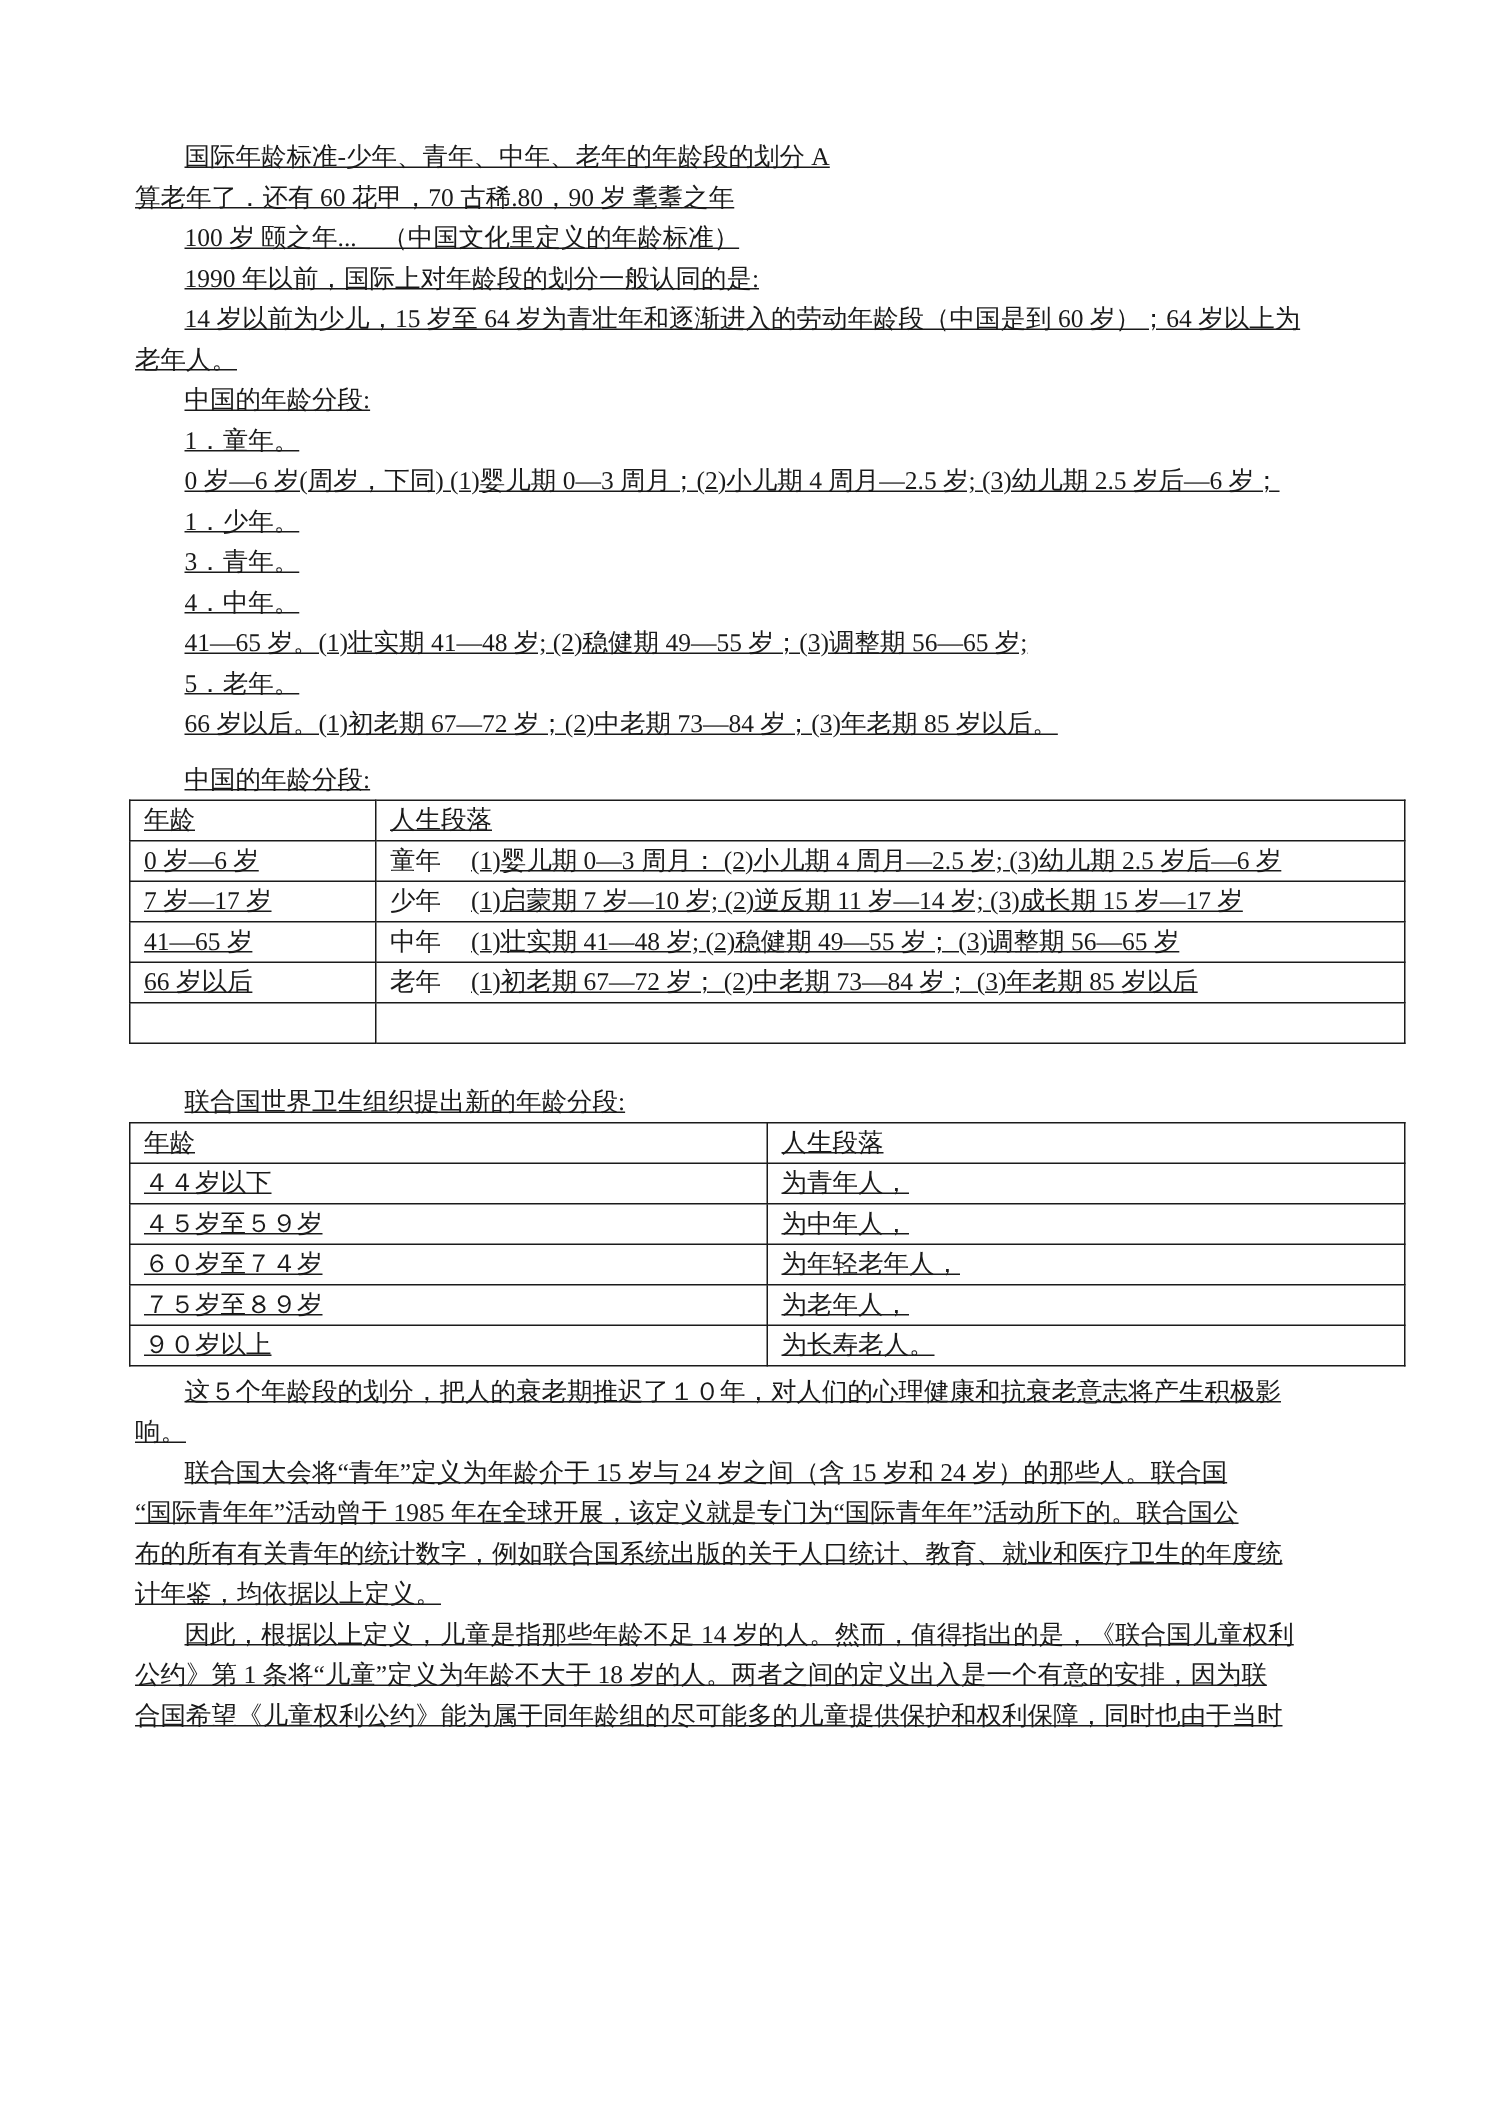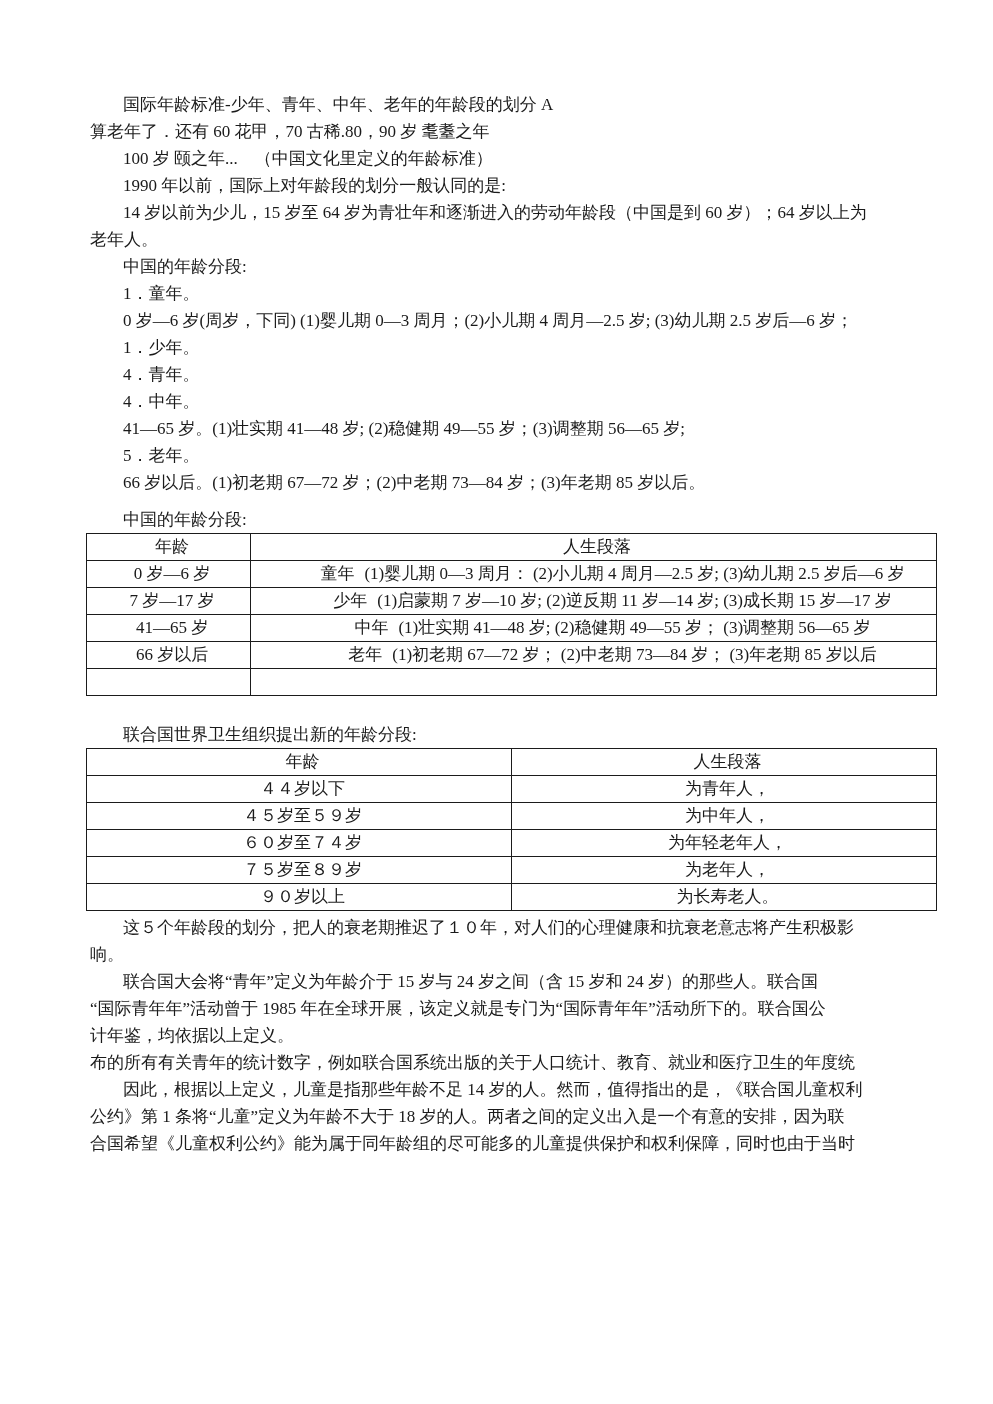--- a/index.html
+++ b/index.html
@@ -8,69 +8,69 @@
     height: 1404px;
     background: #ffffff;
     color: #1a1a1a;
     font-family: "Liberation Serif", "DejaVu Serif", serif;
     overflow: hidden;
   }
   .page {
     padding: 91px 68px 0 90px;
     box-sizing: border-box;
     width: 862px;
+    text-decoration: underline;
   }
   .line {
     height: 27px;
     line-height: 27px;
     font-size: 17px;
     white-space: pre;
   }
   .indent { text-indent: 33px; }
   .caption1 { margin-top: 10px; }
   .caption2 { margin-top: 25px; }
   table.tbl {
     border-collapse: collapse;
     table-layout: fixed;
     margin-left: -4px;
-    text-align: center;
   }
   table.tbl td {
     border: 1px solid #1b1b1b;
     height: 26px;
     padding: 0 2px 0 9px;
     font-size: 17px;
     line-height: 26px;
     white-space: pre;
     overflow: hidden;
     vertical-align: middle;
   }
   .t1 { width: 851px; }
   .t1 .c1 { width: 152px; }
   .t2 { width: 851px; }
   .t2 .c1 { width: 413px; }
-  .stage { display: inline-block; min-width: 54px; margin-left: 21px; }
+  .stage { display: inline-block; min-width: 54px; }
   .closing { margin-top: 3px; }
 </style>
 </head>
 <body>
 
 <div class="page">
 
   <div class="line indent">国际年龄标准-少年、青年、中年、老年的年龄段的划分 A</div>
   <div class="line">算老年了．还有 60 花甲，70 古稀.80，90 岁 耄耋之年</div>
   <div class="line indent">100 岁 颐之年...　（中国文化里定义的年龄标准）</div>
   <div class="line indent">1990 年以前，国际上对年龄段的划分一般认同的是:</div>
   <div class="line indent">14 岁以前为少儿，15 岁至 64 岁为青壮年和逐渐进入的劳动年龄段（中国是到 60 岁）；64 岁以上为</div>
   <div class="line">老年人。</div>
   <div class="line indent">中国的年龄分段:</div>
   <div class="line indent">1．童年。</div>
   <div class="line indent">0 岁—6 岁(周岁，下同) (1)婴儿期 0—3 周月；(2)小儿期 4 周月—2.5 岁; (3)幼儿期 2.5 岁后—6 岁；</div>
   <div class="line indent">1．少年。</div>
-  <div class="line indent">4．青年。</div>
+  <div class="line indent">3．青年。</div>
   <div class="line indent">4．中年。</div>
   <div class="line indent">41—65 岁。(1)壮实期 41—48 岁; (2)稳健期 49—55 岁；(3)调整期 56—65 岁;</div>
   <div class="line indent">5．老年。</div>
   <div class="line indent">66 岁以后。(1)初老期 67—72 岁；(2)中老期 73—84 岁；(3)年老期 85 岁以后。</div>
 
   <div class="line indent caption1">中国的年龄分段:</div>
   <table class="tbl t1">
     <tbody>
         <tr>
       <td class="c1">年龄</td>
@@ -127,20 +127,20 @@
       <td>为长寿老人。</td>
     </tr>
   </tbody>
     </table>
 
   <div class="closing">
     <div class="line indent">这５个年龄段的划分，把人的衰老期推迟了１０年，对人们的心理健康和抗衰老意志将产生积极影</div>
     <div class="line">响。</div>
     <div class="line indent">联合国大会将“青年”定义为年龄介于 15 岁与 24 岁之间（含 15 岁和 24 岁）的那些人。联合国</div>
     <div class="line">“国际青年年”活动曾于 1985 年在全球开展，该定义就是专门为“国际青年年”活动所下的。联合国公</div>
+    <div class="line">布的所有有关青年的统计数字，例如联合国系统出版的关于人口统计、教育、就业和医疗卫生的年度统</div>
     <div class="line">计年鉴，均依据以上定义。</div>
-    <div class="line">布的所有有关青年的统计数字，例如联合国系统出版的关于人口统计、教育、就业和医疗卫生的年度统</div>
     <div class="line indent">因此，根据以上定义，儿童是指那些年龄不足 14 岁的人。然而，值得指出的是，《联合国儿童权利</div>
     <div class="line">公约》第 1 条将“儿童”定义为年龄不大于 18 岁的人。两者之间的定义出入是一个有意的安排，因为联</div>
     <div class="line">合国希望《儿童权利公约》能为属于同年龄组的尽可能多的儿童提供保护和权利保障，同时也由于当时</div>
   </div>
 
 </div>
 
 </body></html>

